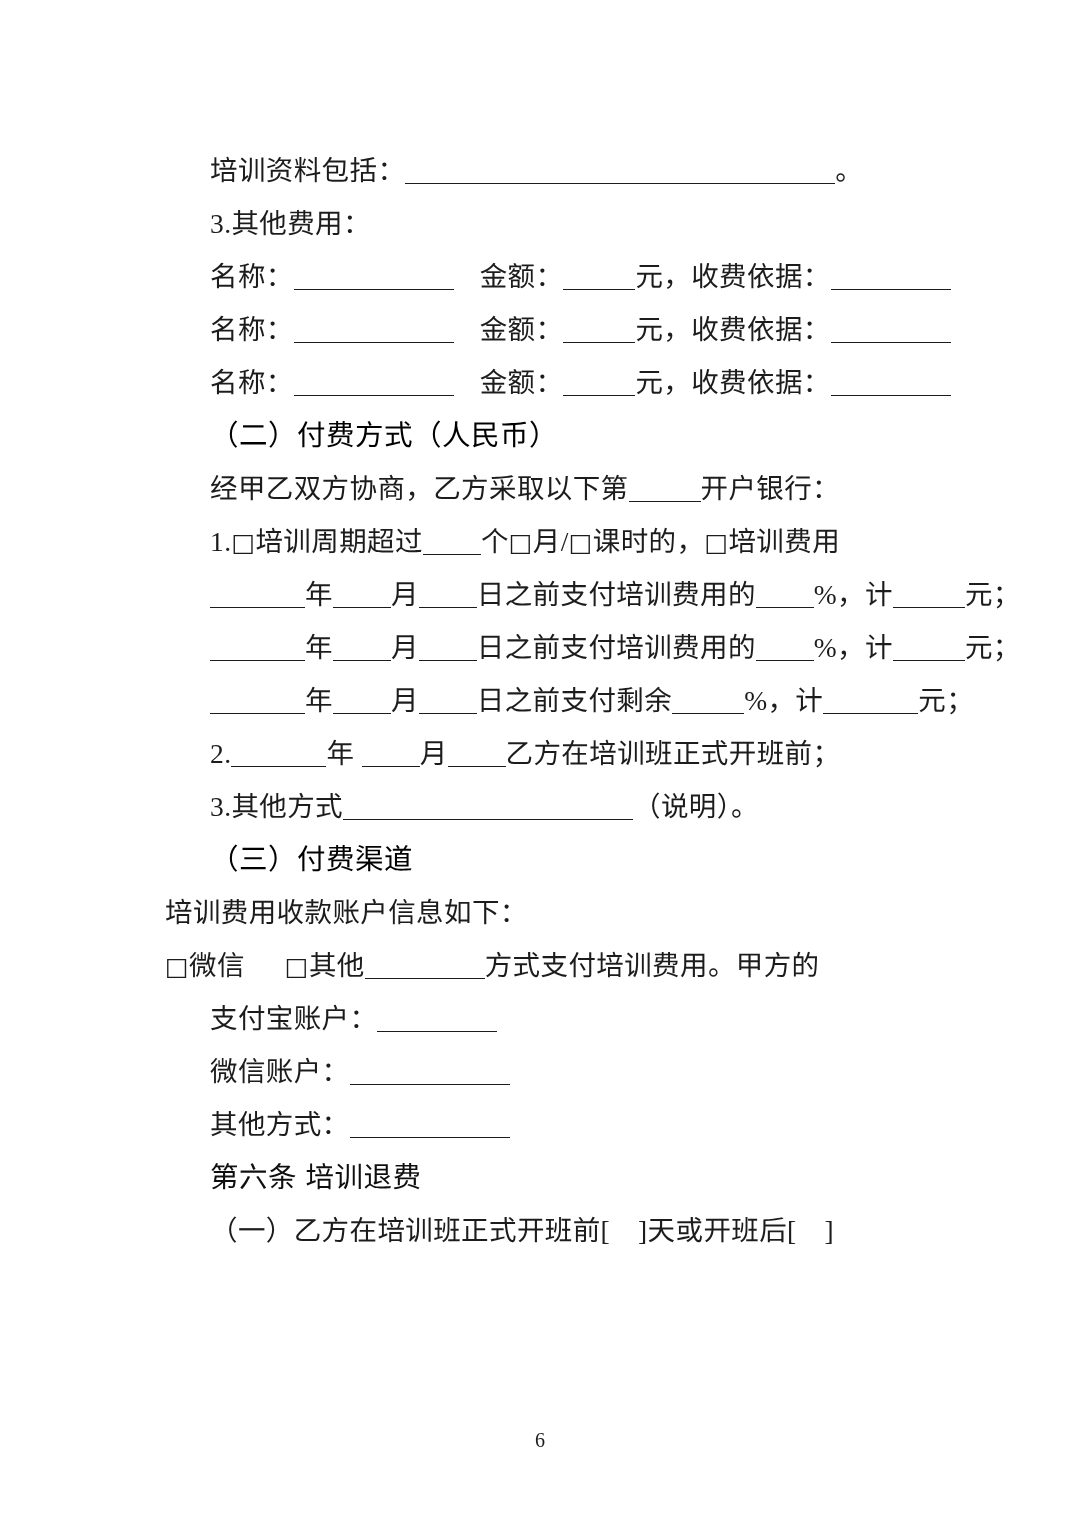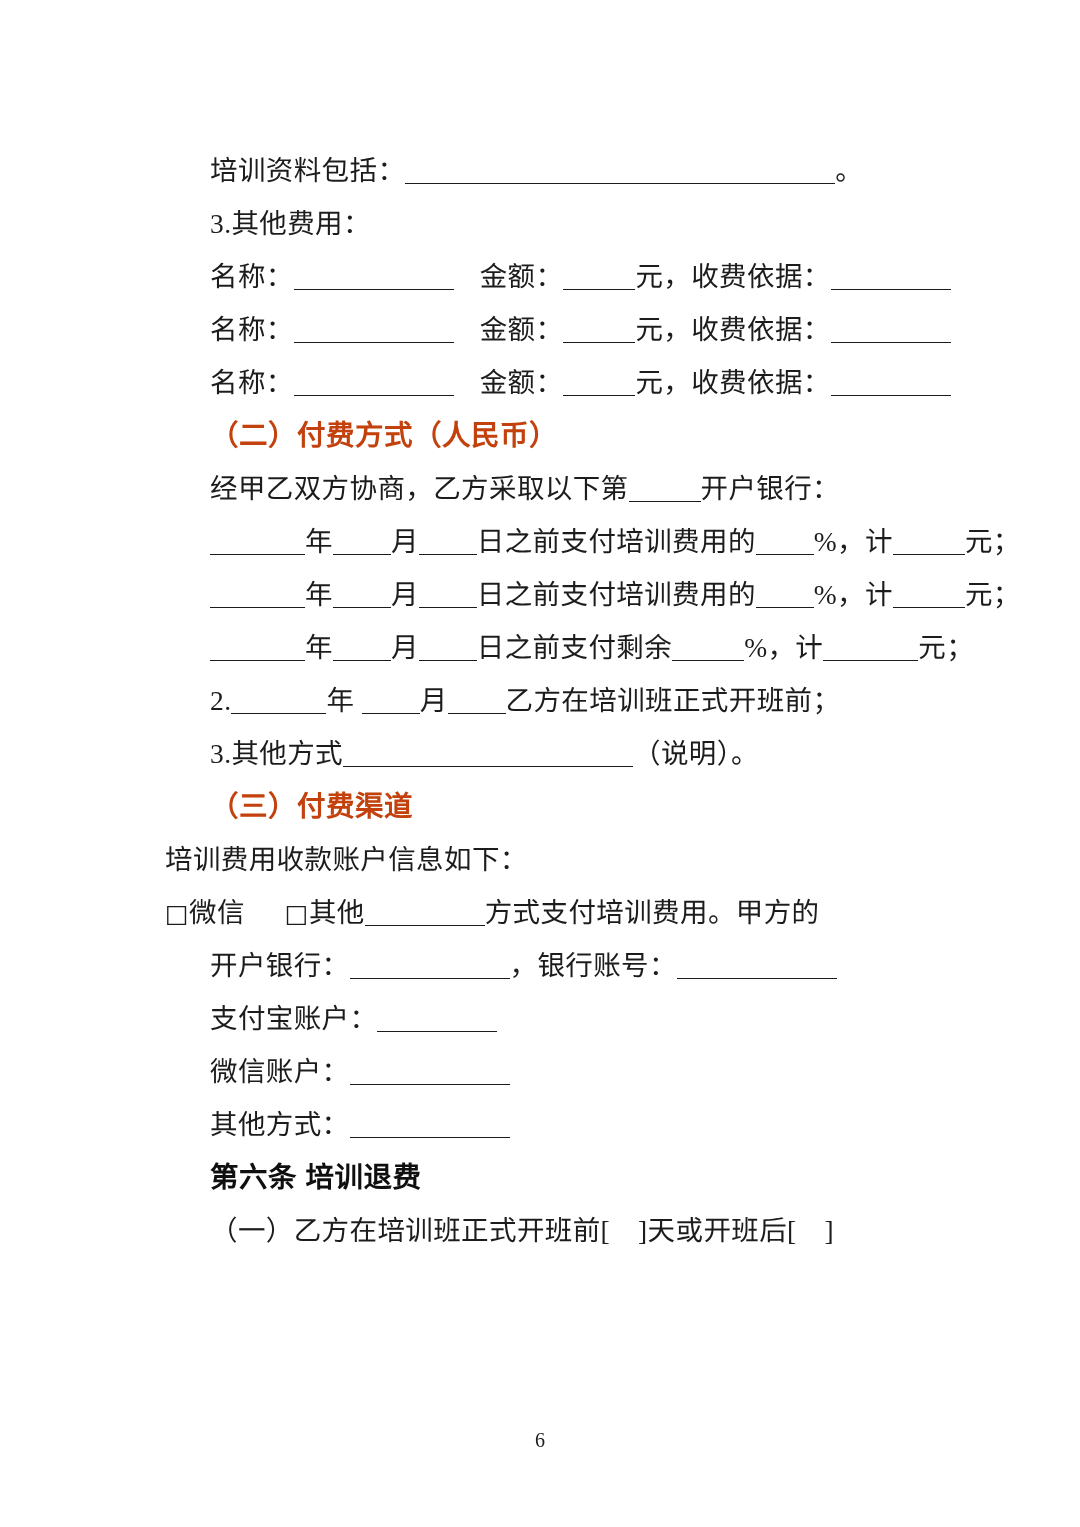--- a/index.html
+++ b/index.html
@@ -42,33 +42,33 @@
     color: #1c1c1c;
     font-family: "Liberation Serif", "DejaVu Serif", serif;
   }
   .ln.indent { padding-left: 45px; }
 
   
   .subhead {
     font-size: 28.5px;
     line-height: 53px;
     height: 53px;
-    font-weight: bold;
+    font-weight: normal;
     white-space: nowrap;
     letter-spacing: 0.5px;
     padding-left: 45px;
-    color: #c2410c;
+    color: #000000;
   }
 
   
   .arthead {
     font-size: 28.5px;
     line-height: 53px;
     height: 53px;
-    font-weight: bold;
+    font-weight: normal;
     white-space: nowrap;
     padding-left: 45px;
     letter-spacing: 0.5px;
     color: #0f0f0f;
     font-family: "Liberation Sans", "DejaVu Sans", sans-serif;
   }
 
   
   .blank {
     display: inline-block;
@@ -115,40 +115,40 @@
     <div class="ln indent"><span>名称：</span><span class="blank b-md"></span><span class="gap"></span><span>金额：</span><span class="blank b-xxs"></span><span>元，收费依据：</span><span class="blank b-sm"></span></div>
 
     <div class="ln indent"><span>名称：</span><span class="blank b-md"></span><span class="gap"></span><span>金额：</span><span class="blank b-xxs"></span><span>元，收费依据：</span><span class="blank b-sm"></span></div>
 
     <div class="ln indent"><span>名称：</span><span class="blank b-md"></span><span class="gap"></span><span>金额：</span><span class="blank b-xxs"></span><span>元，收费依据：</span><span class="blank b-sm"></span></div>
 
     <div class="subhead">（二）付费方式（人民币）</div>
 
     <div class="ln indent"><span>经甲乙双方协商，乙方采取以下第</span><span class="blank b-xxs"></span><span>开户银行：</span></div>
 
+    <div class="ln indent"><span>1.</span><span class="box">□</span><span>培训周期超过</span><span class="blank b-tiny"></span><span>个</span><span class="box">□</span><span>月/</span><span class="box">□</span><span>课时的，</span><span class="box">□</span><span>培训费用</span></div>
 
 
     <div class="ln indent"><span class="blank b-xs"></span><span>年</span><span class="blank b-tiny"></span><span>月</span><span class="blank b-tiny"></span><span>日之前支付培训费用的</span><span class="blank b-tiny"></span><span>%，计</span><span class="blank b-xxs"></span><span>元；</span></div>
 
     <div class="ln indent"><span class="blank b-xs"></span><span>年</span><span class="blank b-tiny"></span><span>月</span><span class="blank b-tiny"></span><span>日之前支付培训费用的</span><span class="blank b-tiny"></span><span>%，计</span><span class="blank b-xxs"></span><span>元；</span></div>
 
     <div class="ln indent"><span class="blank b-xs"></span><span>年</span><span class="blank b-tiny"></span><span>月</span><span class="blank b-tiny"></span><span>日之前支付剩余</span><span class="blank b-xxs"></span><span>%，计</span><span class="blank b-xs"></span><span>元；</span></div>
 
     <div class="ln indent"><span>2.</span><span class="blank b-xs"></span><span>年 </span><span class="blank b-tiny"></span><span>月</span><span class="blank b-tiny"></span><span>乙方在培训班正式开班前；</span></div>
 
     <div class="ln indent"><span>3.其他方式</span><span class="blank b-lg"></span><span>（说明）。</span></div>
 
     <div class="subhead">（三）付费渠道</div>
 
 
     <div class="ln">培训费用收款账户信息如下：</div>
 
     <div class="ln"><span class="box">□</span><span>微信</span><span class="gap"></span><span class="gap-s"></span><span class="box">□</span><span>其他</span><span class="blank b-sm"></span><span>方式支付培训费用。甲方的</span></div>
 
-    <div class="ln indent"><span>开户银行：</span><span class="blank b-md"></span><span>，银行账号：</span><span class="blank b-md"></span></div>
 
     <div class="ln indent"><span>支付宝账户：</span><span class="blank b-sm"></span></div>
 
     <div class="ln indent"><span>微信账户：</span><span class="blank b-md"></span></div>
 
     <div class="ln indent"><span>其他方式：</span><span class="blank b-md"></span></div>
 
     <div class="arthead">第六条  培训退费</div>
 
     <div class="ln indent">（一）乙方在培训班正式开班前[　]天或开班后[　]</div>

